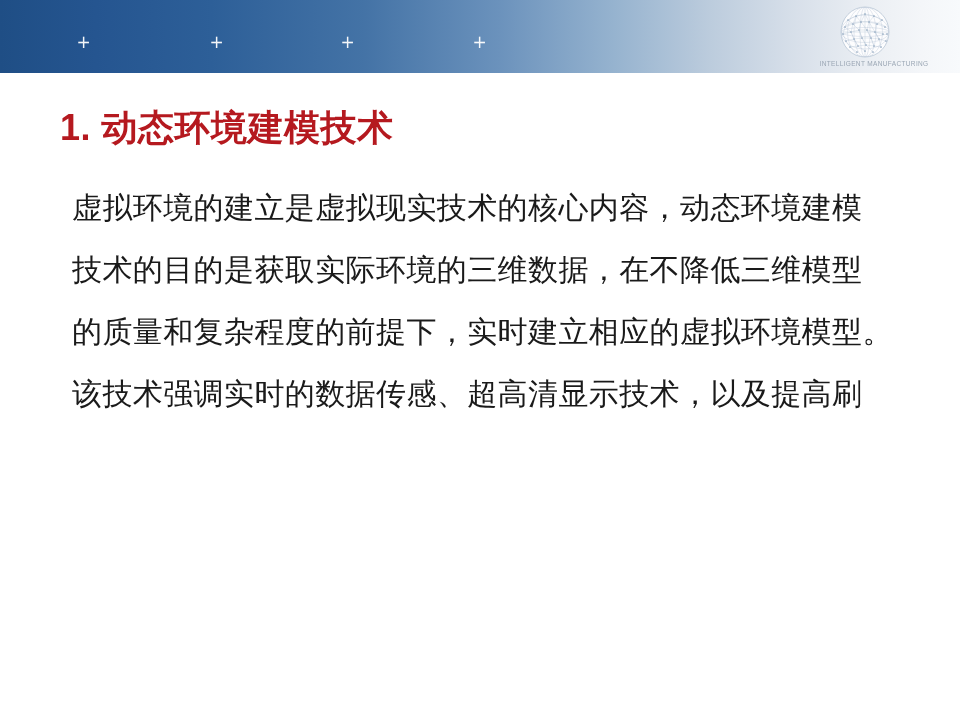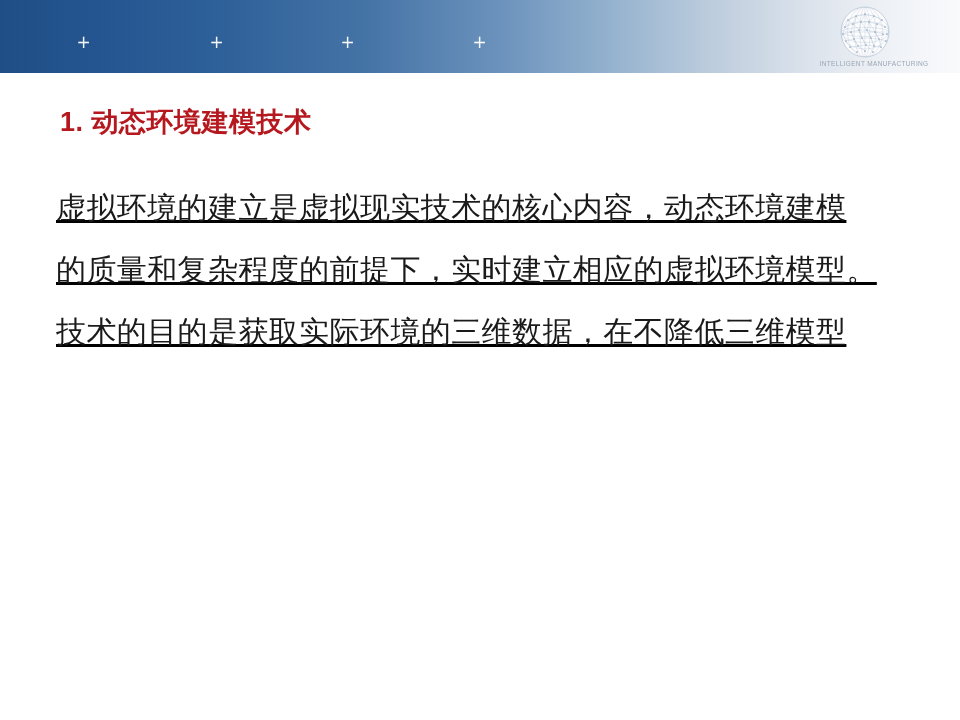--- a/index.html
+++ b/index.html
@@ -84,35 +84,34 @@
     color: #9aa6b4;
     font-family: "Liberation Sans", sans-serif;
     white-space: nowrap;
   }
 
   
   .slide-title {
     position: absolute;
     left: 60px;
     top: 104px;
-    font-size: 27px;
+    font-size: 36px;
     font-weight: bold;
     color: #b5191f;
     letter-spacing: 0.5px;
     white-space: nowrap;
     font-family: "Liberation Sans", "DejaVu Sans", sans-serif;
   }
 
   
   .body-block {
     position: absolute;
-    left: 56px;
+    left: 72px;
     top: 177px;
     width: 870px;
-    text-decoration: underline;
   }
   .body-line {
     font-size: 30px;
     line-height: 62px;
     color: #1a1a1a;
     letter-spacing: 0.4px;
     white-space: nowrap;
     font-family: "Liberation Sans", "DejaVu Sans", sans-serif;
   }
 </style>
@@ -200,17 +199,18 @@
         </svg>
       </div>
       <div class="logo-caption">INTELLIGENT MANUFACTURING</div>
     </div>
   </div>
 
   <div class="slide-title">1. 动态环境建模技术</div>
 
   <div class="body-block">
     <div class="body-line">虚拟环境的建立是虚拟现实技术的核心内容，动态环境建模</div>
+    <div class="body-line">技术的目的是获取实际环境的三维数据，在不降低三维模型</div>
     <div class="body-line">的质量和复杂程度的前提下，实时建立相应的虚拟环境模型。</div>
-    <div class="body-line">技术的目的是获取实际环境的三维数据，在不降低三维模型</div>
+    <div class="body-line">该技术强调实时的数据传感、超高清显示技术，以及提高刷</div>
   </div>
 
 </div>
 
 </body></html>

